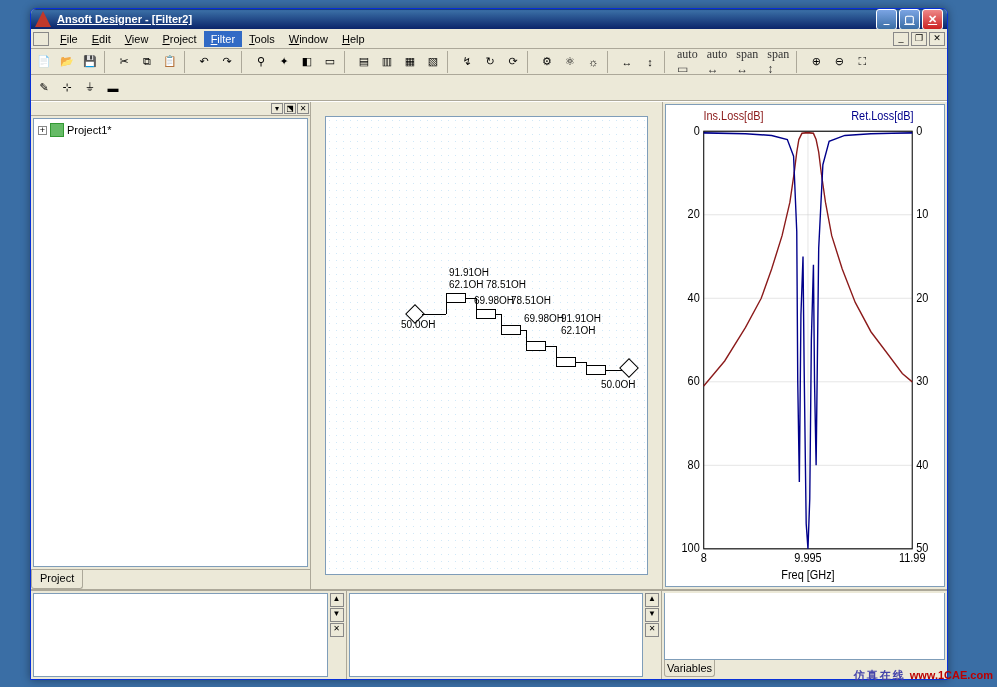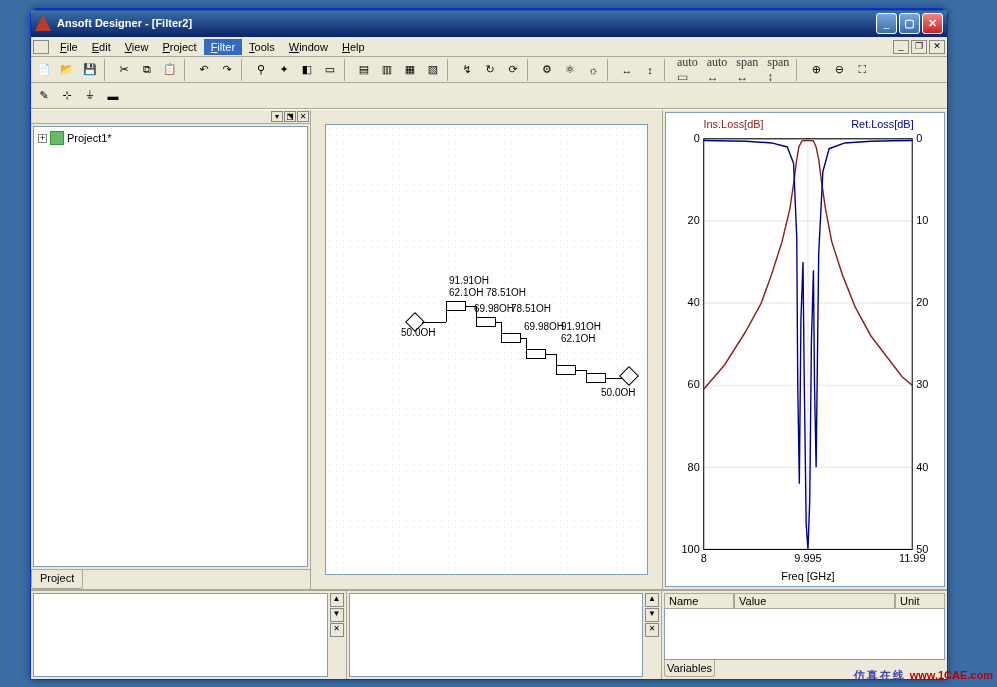--- a/index.html
+++ b/index.html
@@ -1,18 +1,18 @@
 <!DOCTYPE html>
 <html><head>
 <meta charset="utf-8">
 <style>
   * { box-sizing: border-box; font-family: Tahoma, sans-serif; font-size: 11px; }
   body { margin: 0; background: #3a6ea5; width: 997px; height: 687px; position: relative; overflow: hidden; }
   .window { position: absolute; left: 30px; top: 8px; width: 918px; height: 672px; background: #ece9d8; border: 1px solid #0831d9; border-radius: 6px 6px 0 0; box-shadow: 0 0 8px rgba(0,0,0,.4); display: flex; flex-direction: column; overflow: hidden; }
-  .titlebar { height: 28px; background: linear-gradient(#0a246a,#3a6ea5 8%,#0a246a); color: #fff; display:flex; align-items:center; padding: 0 4px; font-family: 'Courier New', monospace; font-size:13px; font-weight:bold; }
+  .titlebar { height: 20px; background: linear-gradient(#0a246a,#3a6ea5 8%,#0a246a); color: #fff; display:flex; align-items:center; padding: 0 4px; font-family: 'Courier New', monospace; font-size:13px; font-weight:bold;text-decoration:underline; }
   .titlebar .appicon { width:16px; height:16px; background:#c0392b; margin-right:6px; clip-path: polygon(50% 0, 100% 100%, 0 100%); }
   .titlebar .spacer { flex:1; }
   .winbtn { width:21px; height:21px; margin-left:2px; background:linear-gradient(#7ba4e3,#3a6ea5); border:1px solid #fff; border-radius:3px; color:#fff; text-align:center; line-height:18px; font-weight:bold; font-family: Tahoma; }
   .winbtn.close { background: linear-gradient(#e88,#c22); }
 
   .menubar { height:20px; background:#ece9d8; display:flex; align-items:center; padding: 0 2px; border-bottom:1px solid #aca899; }
   .menubar .mitem { padding:2px 7px; cursor:default; }
   .menubar .mitem.active { background:#316ac5; color:#fff; }
   .menubar .mitem u { text-decoration: underline; }
   .mdi-btns { margin-left:auto; display:flex; }
@@ -269,25 +269,20 @@
     </div>
     <div class="msgpane">
       <div class="msg"></div>
       <div class="msgbtns">
         <div class="b">▲</div>
         <div class="b">▼</div>
         <div class="b">✕</div>
       </div>
     </div>
     <div class="varpane">
-      <div class="varhead">
-        <div class="col" style="width:70px">Name</div>
-        <div class="col" style="flex:1">Value</div>
-        <div class="col" style="width:50px">Unit</div>
-      </div>
       <div class="varbody"></div>
       <div class="vartab">Variables</div>
     </div>
   </div>
 
 
 </div>
 
 <div class="watermark">
   <span class="cn">仿真在线</span><span>www.1CAE.com</span>

